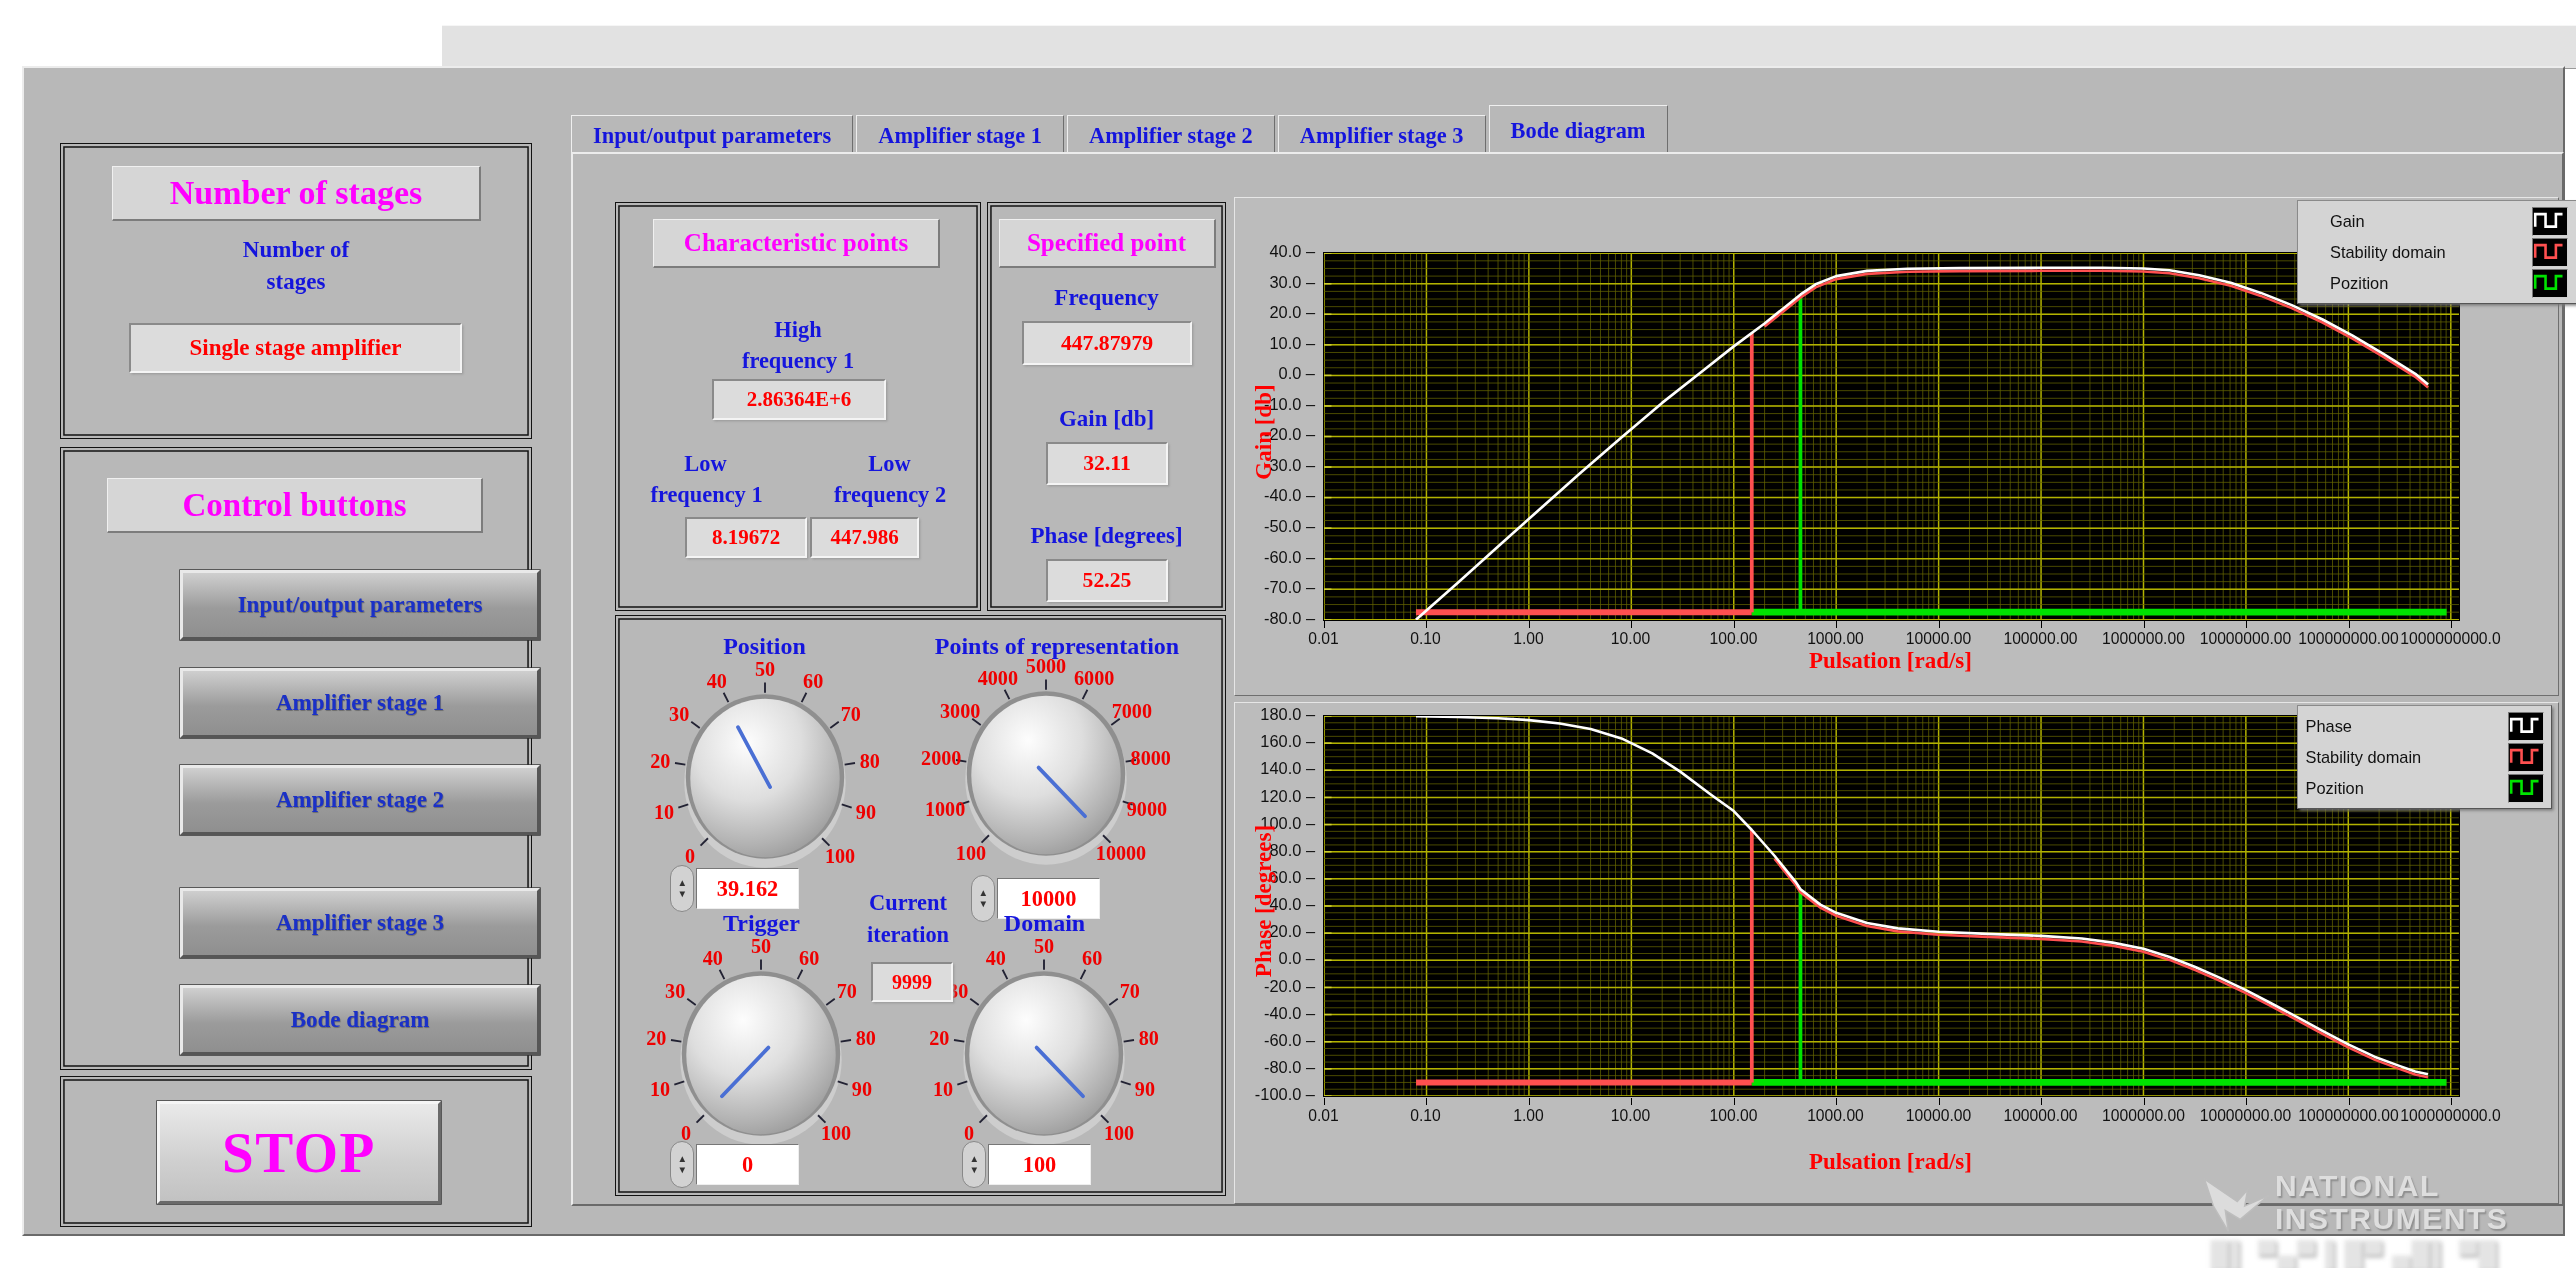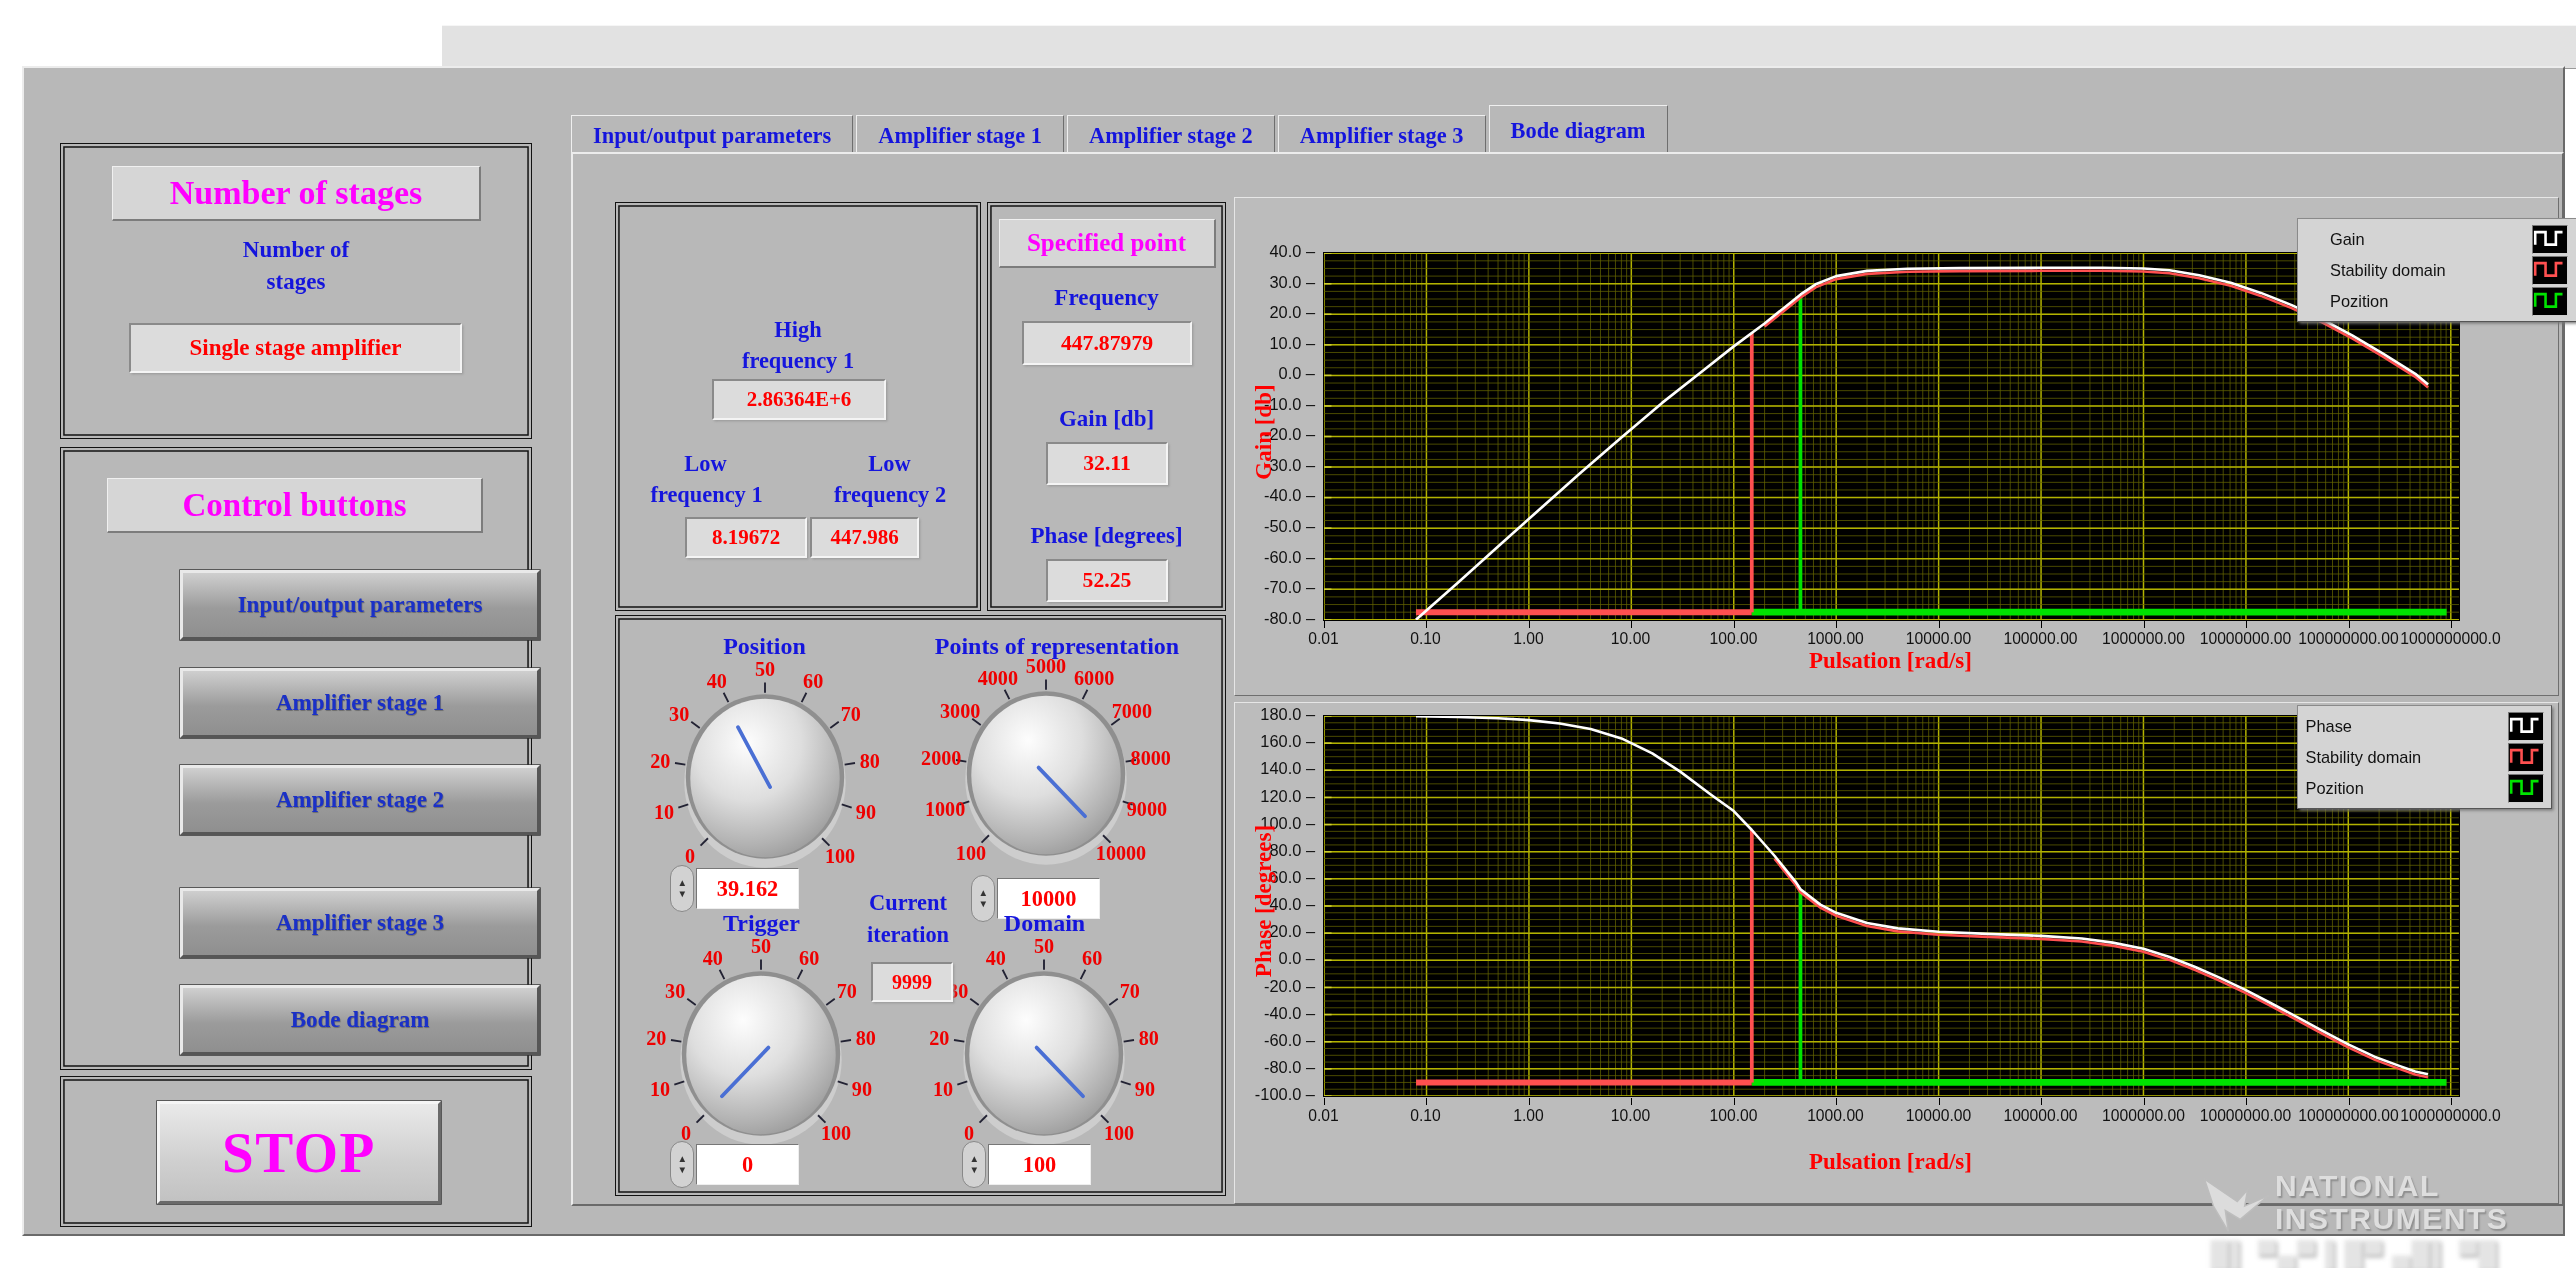--- a/index.html
+++ b/index.html
@@ -134,20 +134,23 @@
       <div class="tab">
         <span>Amplifier stage 3</span>
       </div>
       <div class="tab active">
         <span>Bode diagram</span>
       </div>
     </div>
   <div class="abs" id="tab-page"></div>
 
   <div class="abs panel" style="left:615px;top:202px;width:364px;height:407px;">
+    <div class="abs heading-bar" style="left:37px;top:16.4px;width:284px;height:46px;">
+      <span style="font-size:25px;">Characteristic points</span>
+    </div>
     <div class="abs blue" style="left:0;top:114px;width:364px;font-size:22.4px;">High</div>
     <div class="abs blue" style="left:0;top:145px;width:364px;font-size:22.4px;">frequency 1</div>
     <div class="abs value-box" style="left:96px;top:176px;width:170px;height:37px;">
       <span style="font-size:21px;">2.86364E+6</span>
     </div>
     <div class="abs blue" style="left:15px;top:248px;width:149px;font-size:22.4px;">Low</div>
     <div class="abs blue" style="left:4.5px;top:279px;width:172px;font-size:22.4px;">frequency 1</div>
     <div class="abs value-box" style="left:28px;top:314px;width:118px;height:37px;margin-left:41px;">
       <span style="font-size:21px;">8.19672</span>
     </div>
@@ -567,21 +570,21 @@
       <div class="xtick abs" style="left: 1670px; top: 630px;">100.00</div>
       <div class="xtick abs" style="left: 1772px; top: 630px;">1000.00</div>
       <div class="xtick abs" style="left: 1875px; top: 630px;">10000.00</div>
       <div class="xtick abs" style="left: 1977px; top: 630px;">100000.00</div>
       <div class="xtick abs" style="left: 2080px; top: 630px;">1000000.00</div>
       <div class="xtick abs" style="left: 2182px; top: 630px;">10000000.00</div>
       <div class="xtick abs" style="left: 2285px; top: 630px;">100000000.00</div>
       <div class="xtick abs" style="left: 2387px; top: 630px;">1000000000.0</div>
       <div class="abs axis-label" style="left: 1323px; top: 648px; width: 1135px;">Pulsation [rad/s]</div>
       <div class="abs axis-label" style="left: 1077px; top: 419px; width: 373px; transform: rotate(-90deg);">Gain [db]</div>
-      <div class="abs legend" style="left: 2297px; top: 218px; width: 238px; padding-left: 32px;">
+      <div class="abs legend" style="left: 2297px; top: 200px; width: 238px; padding-left: 32px;">
         <div class="legend-row">
           <span class="lg-label">Gain</span>
           <span class="lg-glyph"><svg width="31" height="24" viewBox="0 0 42 32">
               <polyline points="3,25 3,8 17,8 17,25 31,25 31,8 40,8" fill="none" stroke="#ffffff" stroke-width="3.5"></polyline>
             </svg></span>
         </div>
         <div class="legend-row">
           <span class="lg-label">Stability domain</span>
           <span class="lg-glyph"><svg width="31" height="24" viewBox="0 0 42 32">
               <polyline points="3,25 3,8 17,8 17,25 31,25 31,8 40,8" fill="none" stroke="#ff5050" stroke-width="3.5"></polyline>

